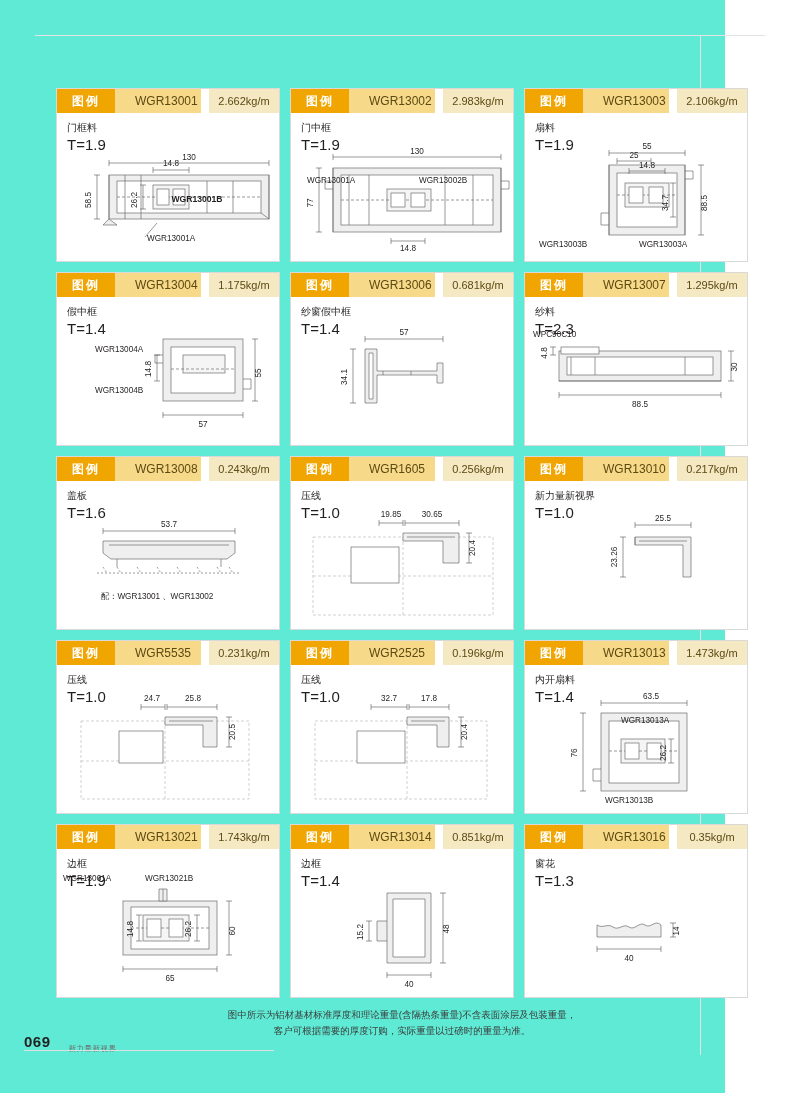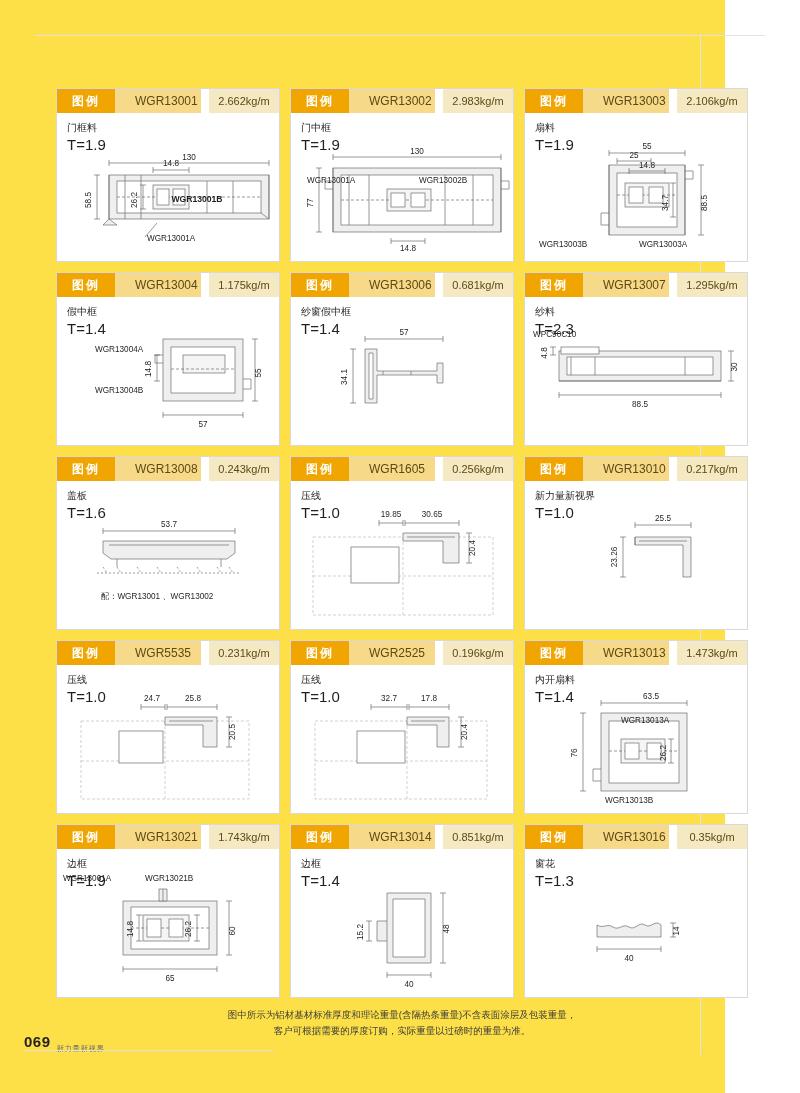--- a/index.html
+++ b/index.html
@@ -8,21 +8,21 @@
     width: 800px; height: 1093px;
     background: #ffffff;
     font-family: "Liberation Sans", sans-serif;
     color: #231f20;
     position: relative;
   }
   .page {
     position: absolute;
     left: 0; top: 0;
     width: 725px; height: 1093px;
-    background: #fde047;
+    background: #5eead4;
   }
   
   .page-rule-top {
     position:absolute; left:35px; top:35px; width:730px; height:1px; background:#e3e3e3;
   }
   .page-rule-right {
     position:absolute; right:24px; top:35px; width:1px; height:1020px; background:#e3e3e3;
   }
   .grid {
     position: absolute;
@@ -102,21 +102,21 @@
     font-size: 9.5px;
     color: #3b3b3b;
     line-height: 1.7;
   }
   .footer {
     position: absolute;
     left: 24px;
     top: 1028px;
     display: flex;
     align-items: center;
-    gap: 6px;
+    gap: 18px;
   }
   .pageno {
     font-size: 15px;
     font-weight: bold;
     color: #231f20;
     letter-spacing: 0.5px;
   }
   .brand {
     font-size: 7.5px;
     color: #6f6f6f;

